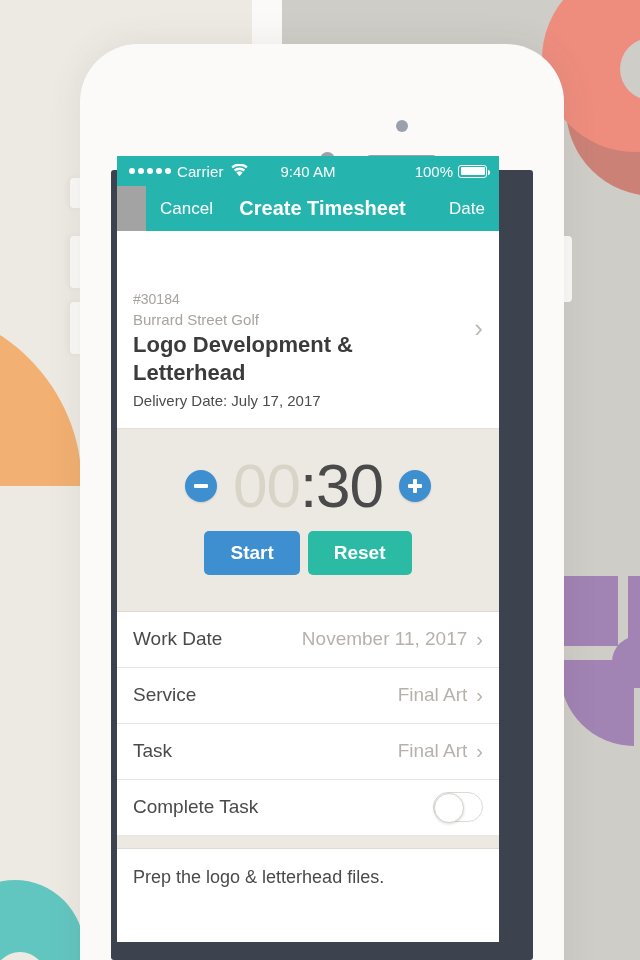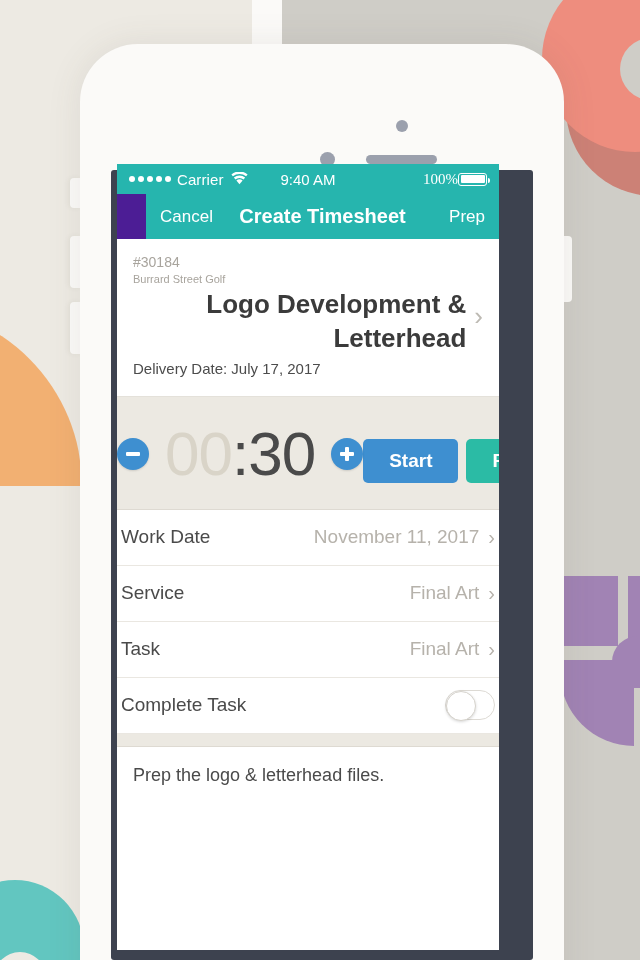--- a/index.html
+++ b/index.html
@@ -99,40 +99,40 @@
   .speaker{
     position:absolute; left:286px; top:111px; width:71px; height:9px;
     border-radius:5px; background:#9BA0AD;
   }
 
   .bezel{
     position:absolute; left:111px; top:170px; width:422px; height:790px;
     background:#3D424F; border-radius:3px; z-index:6;
   }
   .screen{
-    position:absolute; left:117px; top:164px; width:382px; height:786px;
-    background:#4c1d95; overflow:hidden; z-index:7;
+    position:absolute; left:117px; top:156px; width:382px; height:786px;
+    background:#a3a3a3; overflow:hidden; z-index:7;
     display:flex; flex-direction:column;
   }
 
   
   .statusbar{
     height:30px; background:#26B5AE; color:#fff;
     display:flex; align-items:center; padding:0 12px;
     font-size:15px; position:relative; flex:0 0 auto;
   }
   .dots{ display:flex; gap:3px; align-items:center; margin-right:6px; }
   .dots i{ width:6px; height:6px; border-radius:50%; background:#fff; display:block; }
   .carrier{ font-size:15px; letter-spacing:.1px; }
   .wifi{ margin-left:7px; display:block; }
   .clock{
     position:absolute; left:0; right:0; text-align:center;
     font-size:15px; pointer-events:none;
   }
-  .battery-wrap{ margin-left:auto; display:flex; align-items:center; z-index:1;font-family:Liberation Serif, serif; }
+  .battery-wrap{ margin-left:auto; display:flex; align-items:center; gap:5px; z-index:1; }
   .batt-pct{ font-size:15px; }
   .batt{
     width:29px; height:13px; border:1.5px solid #fff; border-radius:3px;
     position:relative; padding:1.5px;
   }
   .batt::after{
     content:""; position:absolute; right:-4px; top:4px; width:2px; height:5px;
     background:#fff; border-radius:0 2px 2px 0;
   }
   .batt i{ display:block; height:100%; width:100%; background:#fff; border-radius:1px; }
@@ -149,32 +149,32 @@
     position:absolute; left:0; right:0; text-align:center;
     font-size:20px; font-weight:bold; pointer-events:none;
   }
 
   
   .job{
     background:#fff; padding:14px 16px 16px 16px;
     display:flex; align-items:center; border-bottom:1px solid #E4E1DA;
     flex:0 0 auto;
   }
-  .job-main{ flex:1; min-width:0; }
+  .job-main{ flex:1; min-width:0;margin-top:45px; }
   .job-num{ font-size:14px; color:#A8A49D; line-height:1.35; }
-  .job-client{ font-size:11px; color:#A8A49D; line-height:1.4; }
-  .job-title{ font-size:26px; font-weight:bold; color:#3B3B3B; line-height:1.3; margin-top:1px;text-align:right; }
+  .job-client{ font-size:15px; color:#A8A49D; line-height:1.4; }
+  .job-title{ font-size:22px; font-weight:bold; color:#3B3B3B; line-height:1.3; margin-top:1px; }
   .job-date{ font-size:15px; color:#4C4C4C; line-height:1.45; margin-top:2px; }
   .chev{ color:#BDBAB3; font-size:26px; font-weight:300; margin-left:8px; }
 
   
   .timer{
     background:#ECE9E2; flex:0 0 auto;
-    padding:26px 0 24px 0;
-    display:flex; flex-direction:row; align-items:center;
+    padding:26px 0 36px 0;
+    display:flex; flex-direction:column; align-items:center;
   }
   .timer-row{ display:flex; align-items:center; gap:16px; }
   .step{
     width:32px; height:32px; border-radius:50%; background:#3E8FD0;
     display:flex; align-items:center; justify-content:center;
     box-shadow:0 1px 2px rgba(0,0,0,.13); flex:0 0 auto;
   }
   .step .bar{ width:14px; height:4px; background:#fff; border-radius:1px; }
   .step .bar.v{ position:absolute; width:4px; height:14px; }
   .step.plus{ position:relative; }
@@ -190,21 +190,21 @@
     font-size:19px; font-weight:bold; padding:11px 26px;
     font-family:"Liberation Sans", sans-serif; cursor:pointer;
   }
   .tbtn.start{ background:#3E8FD0; }
   .tbtn.reset{ background:#2BBBA5; }
 
   
   .rows{ background:#fff; flex:0 0 auto; border-top:1px solid #DEDAD2; }
   .row{
     height:56px; display:flex; align-items:center;
-    padding:0 4px; border-bottom:1px solid #EAE7E1;
+    padding:0 16px; border-bottom:1px solid #EAE7E1;
   }
   .row-label{ font-size:19px; color:#4A4A4A; }
   .row-value{ margin-left:auto; font-size:19px; color:#B6B2AB; }
   .row-chev{ margin-left:9px; color:#B6B2AB; font-size:20px; }
   .toggle{
     margin-left:auto; width:50px; height:30px; border-radius:15px;
     background:#fff; border:1px solid #DDDAD4; position:relative;
     box-shadow:inset 0 0 0 0 #fff;
   }
   .toggle .knob{
@@ -282,21 +282,21 @@
       <span class="batt-pct">100%</span>
       <span class="batt">
           <i></i>
         </span>
     </span>
   </div>
 
   <div class="navbar">
     <span class="nav-left">Cancel</span>
     <span class="nav-title">Create Timesheet</span>
-    <span class="nav-right">Prep</span>
+    <span class="nav-right">Date</span>
   </div>
 
   <div class="job">
     <div class="job-main">
       <div class="job-num">#30184</div>
       <div class="job-client">Burrard Street Golf</div>
       <div class="job-title">Logo Development &amp; Letterhead</div>
       <div class="job-date">Delivery Date: July 17, 2017</div>
     </div>
     <span class="chev">›</span>

